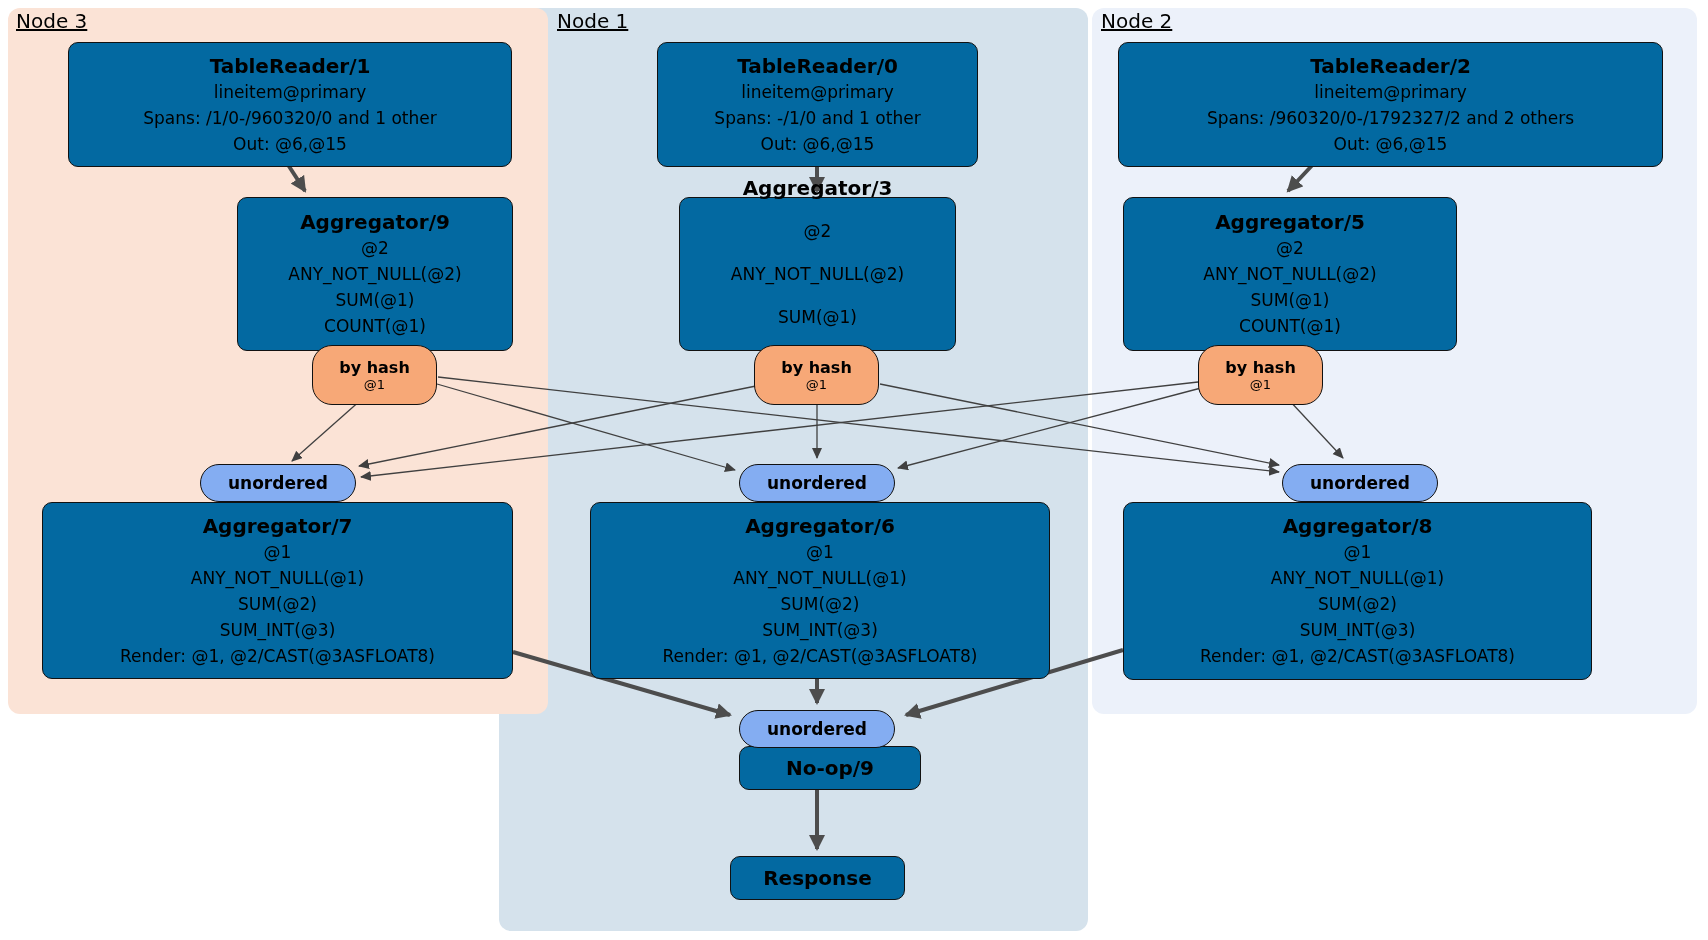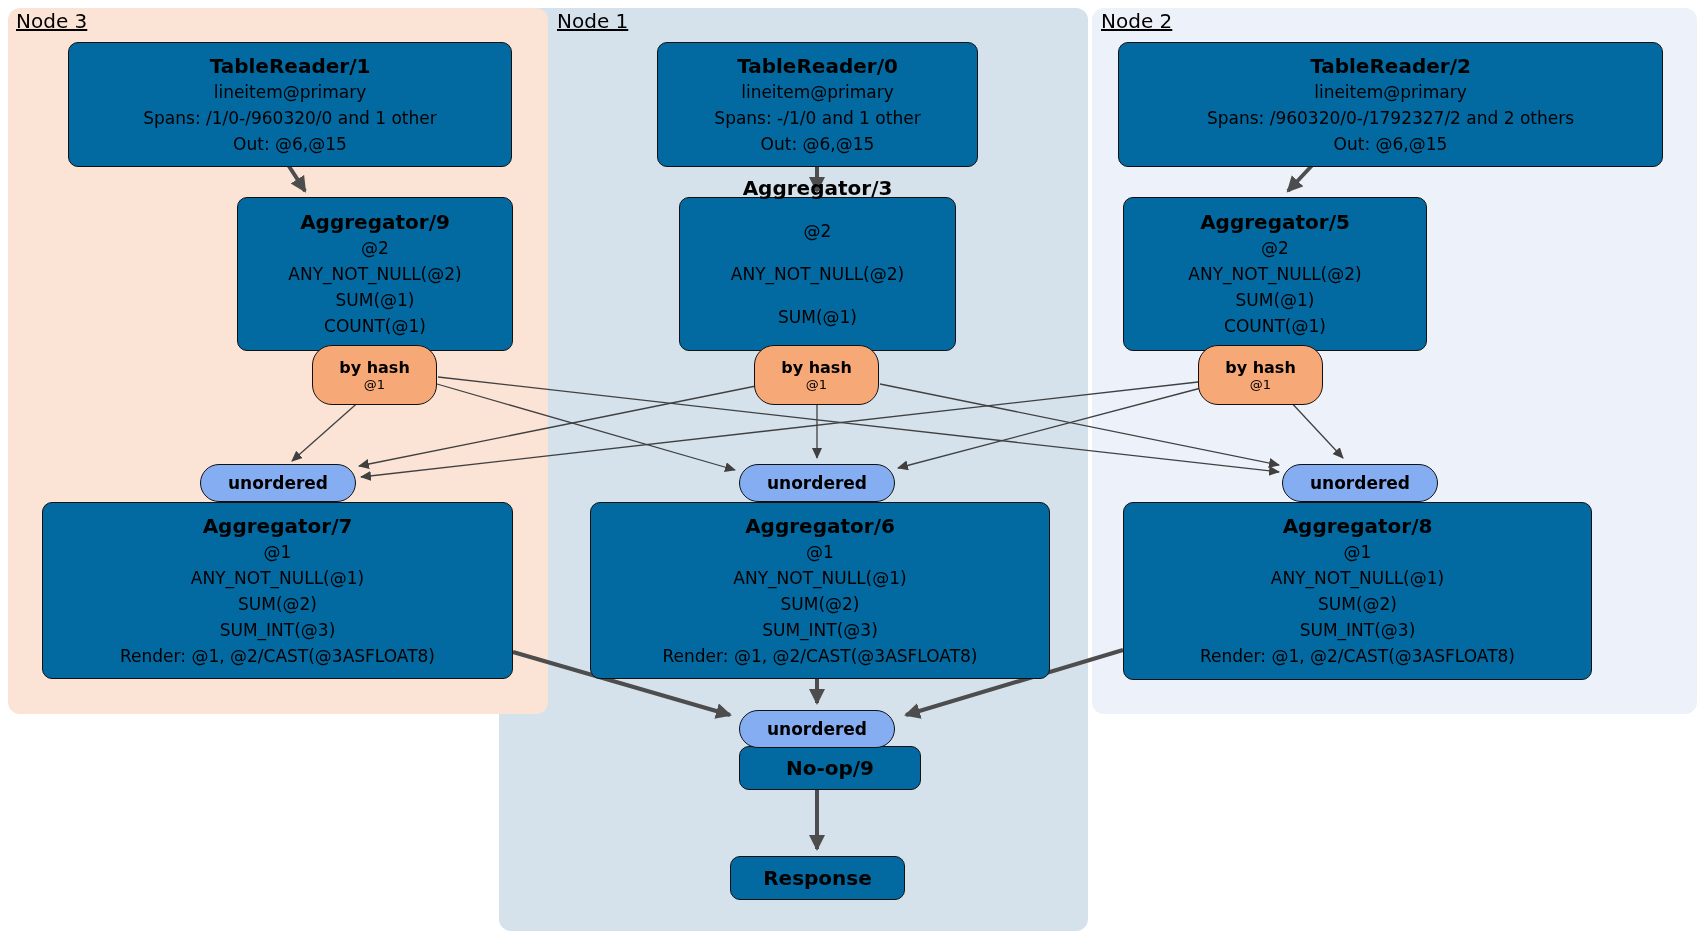--- a/index.html
+++ b/index.html
@@ -110,21 +110,21 @@
   </div>
 
   <div class="proc" style="left:679px;top:197px;width:277px;height:154px;gap:17px;">
     <div class="ptitle">Aggregator/3</div>
     <div class="pline">@2</div>
     <div class="pline">ANY_NOT_NULL(@2)</div>
     <div class="pline">SUM(@1)</div>
     <div class="pline">COUNT(@1)</div>
   </div>
 
-  <div class="proc" style="left:1123px;top:197px;width:304px;height:154px;">
+  <div class="proc" style="left:1123px;top:197px;width:334px;height:154px;">
     <div class="ptitle">Aggregator/5</div>
     <div class="pline">@2</div>
     <div class="pline">ANY_NOT_NULL(@2)</div>
     <div class="pline">SUM(@1)</div>
     <div class="pline">COUNT(@1)</div>
   </div>
 
   <div class="hash" style="left:312px;top:345px;">
     <div class="hash-main">by hash</div>
     <div class="hash-sub">@1</div>

